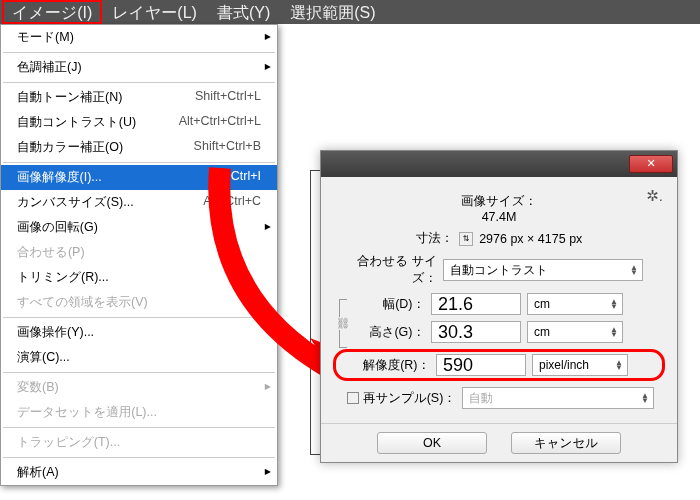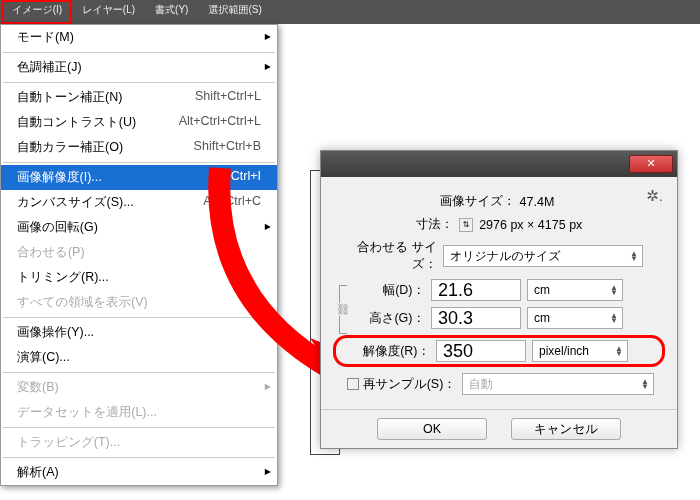--- a/index.html
+++ b/index.html
@@ -19,21 +19,21 @@
     position: absolute;
     top: 0; left: 0; right: 0;
     height: 24px;
     background: #535353;
     display: flex;
     color: #eee;
     padding-left: 2px;
   }
   .menubar .item {
     padding: 3px 10px;
-    font-size: 10px;
+    font-size: 16px;
   }
   .menubar .item.hl {
     border: 2px solid #ff0000;
     padding: 1px 8px;
     background: #535353;
   }
 
   
   .dropdown {
     position: absolute;
@@ -294,35 +294,35 @@
 
 <div class="docback"></div>
 
 <div class="dialog">
   <div class="titlebar">
     <div class="closebtn">✕</div>
   </div>
   <div class="dlgbody">
     <span class="gear">✲.</span>
 
-    <div class="dlgrow" style="justify-content:center;">
+    <div class="dlgrow" style="justify-content:center;flex-direction:column;">
       <span>画像サイズ：</span>
       <span class="val">47.4M</span>
     </div>
 
     <div class="dlgrow" style="justify-content:center; gap:6px;">
       <span>寸法：</span>
       <span class="dimswap">⇅</span>
       <span>2976 px × 4175 px</span>
     </div>
 
     <div class="dlgrow">
       <span class="lbl">合わせる サイズ：</span>
       <span class="popup" style="width:200px;">
-        <span>オリジナルのサイズ</span>
+        <span>自動コントラスト</span>
           <span class="arrs">▲<br>▼</span>
       </span>
     </div>
 
     <div class="sizefields">
       <div style="position:absolute; left:4px; top:6px; height:46px;">
         <div style="border-left:1px solid #999;border-top:1px solid #999;width:8px;height:18px;border-bottom:none;"></div>
         <div style="font-size:11px;color:#888;margin-left:-3px;">⛓</div>
         <div style="border-left:1px solid #999;border-bottom:1px solid #999;width:8px;height:18px;"></div>
       </div>
@@ -344,21 +344,21 @@
         <span class="popup" style="width:96px;">
             <span>cm</span>
             <span class="arrs">▲<br>▼</span>
           </span>
       </div>
     </div>
 
     <div class="resrow">
       <div class="dlgrow" style="margin:0 0 0 14px;">
         <span class="lbl sm">解像度(R)：</span>
-        <span class="txtfield" style="width:90px;">350</span>
+        <span class="txtfield" style="width:90px;">590</span>
         <span style="width:6px;"></span>
         <span class="popup" style="width:96px;">
             <span>pixel/inch</span>
             <span class="arrs">▲<br>▼</span>
           </span>
       </div>
     </div>
 
     <div class="dlgrow" style="margin-left:14px;">
       <span class="chk"></span>

